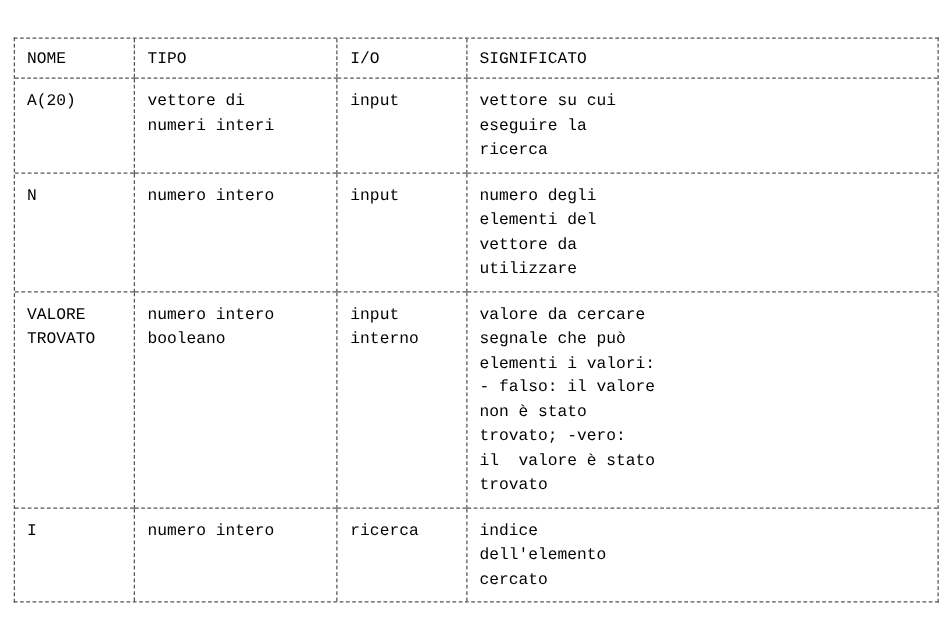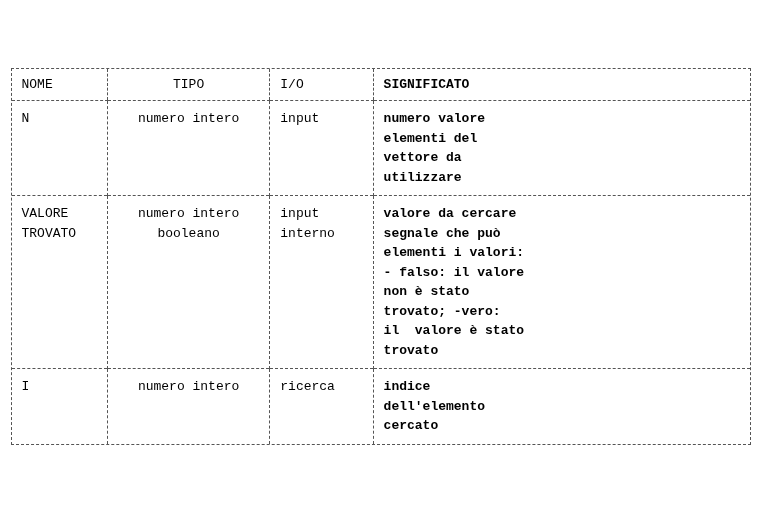--- a/index.html
+++ b/index.html
@@ -46,23 +46,23 @@
       padding: 8px 10px;
       vertical-align: top;
       border-top: 1.5px dashed #555;
     }
 
     tbody tr td + td {
       border-left: 1.5px dashed #555;
     }
 
     .col-nome { width: 13%; }
-    .col-tipo { width: 22%; text-align: center; }
+    .col-tipo { width: 22%; }
     .col-io   { width: 14%; }
-    .col-sig  { width: 51%; font-weight: bold; }
+    .col-sig  { width: 51%; }
 
     .cell-text {
       white-space: pre-wrap;
       line-height: 1.5;
     }
   </style>
 </head>
 <body>
 
 <div class="table-wrapper">
@@ -77,25 +77,34 @@
         </th>
         <th class="col-io">
           <span class="cell-text">I/O</span>
         </th>
         <th class="col-sig">
           <span class="cell-text">SIGNIFICATO</span>
         </th>
       </tr>
     </thead>
     <tbody id="table-body">
+    <tr>
+          <td class="col-nome"><span class="cell-text">A(20)</span></td>
+          <td class="col-tipo"><span class="cell-text">vettore di
+numeri interi</span></td>
+          <td class="col-io"><span class="cell-text">input</span></td>
+          <td class="col-sig"><span class="cell-text">vettore su cui
+eseguire la
+ricerca</span></td>
+        </tr>
         <tr>
           <td class="col-nome"><span class="cell-text">N</span></td>
           <td class="col-tipo"><span class="cell-text">numero intero</span></td>
           <td class="col-io"><span class="cell-text">input</span></td>
-          <td class="col-sig"><span class="cell-text">numero valore
+          <td class="col-sig"><span class="cell-text">numero degli
 elementi del
 vettore da
 utilizzare</span></td>
         </tr>
         <tr>
           <td class="col-nome"><span class="cell-text">VALORE
 TROVATO</span></td>
           <td class="col-tipo"><span class="cell-text">numero intero
 booleano</span></td>
           <td class="col-io"><span class="cell-text">input

